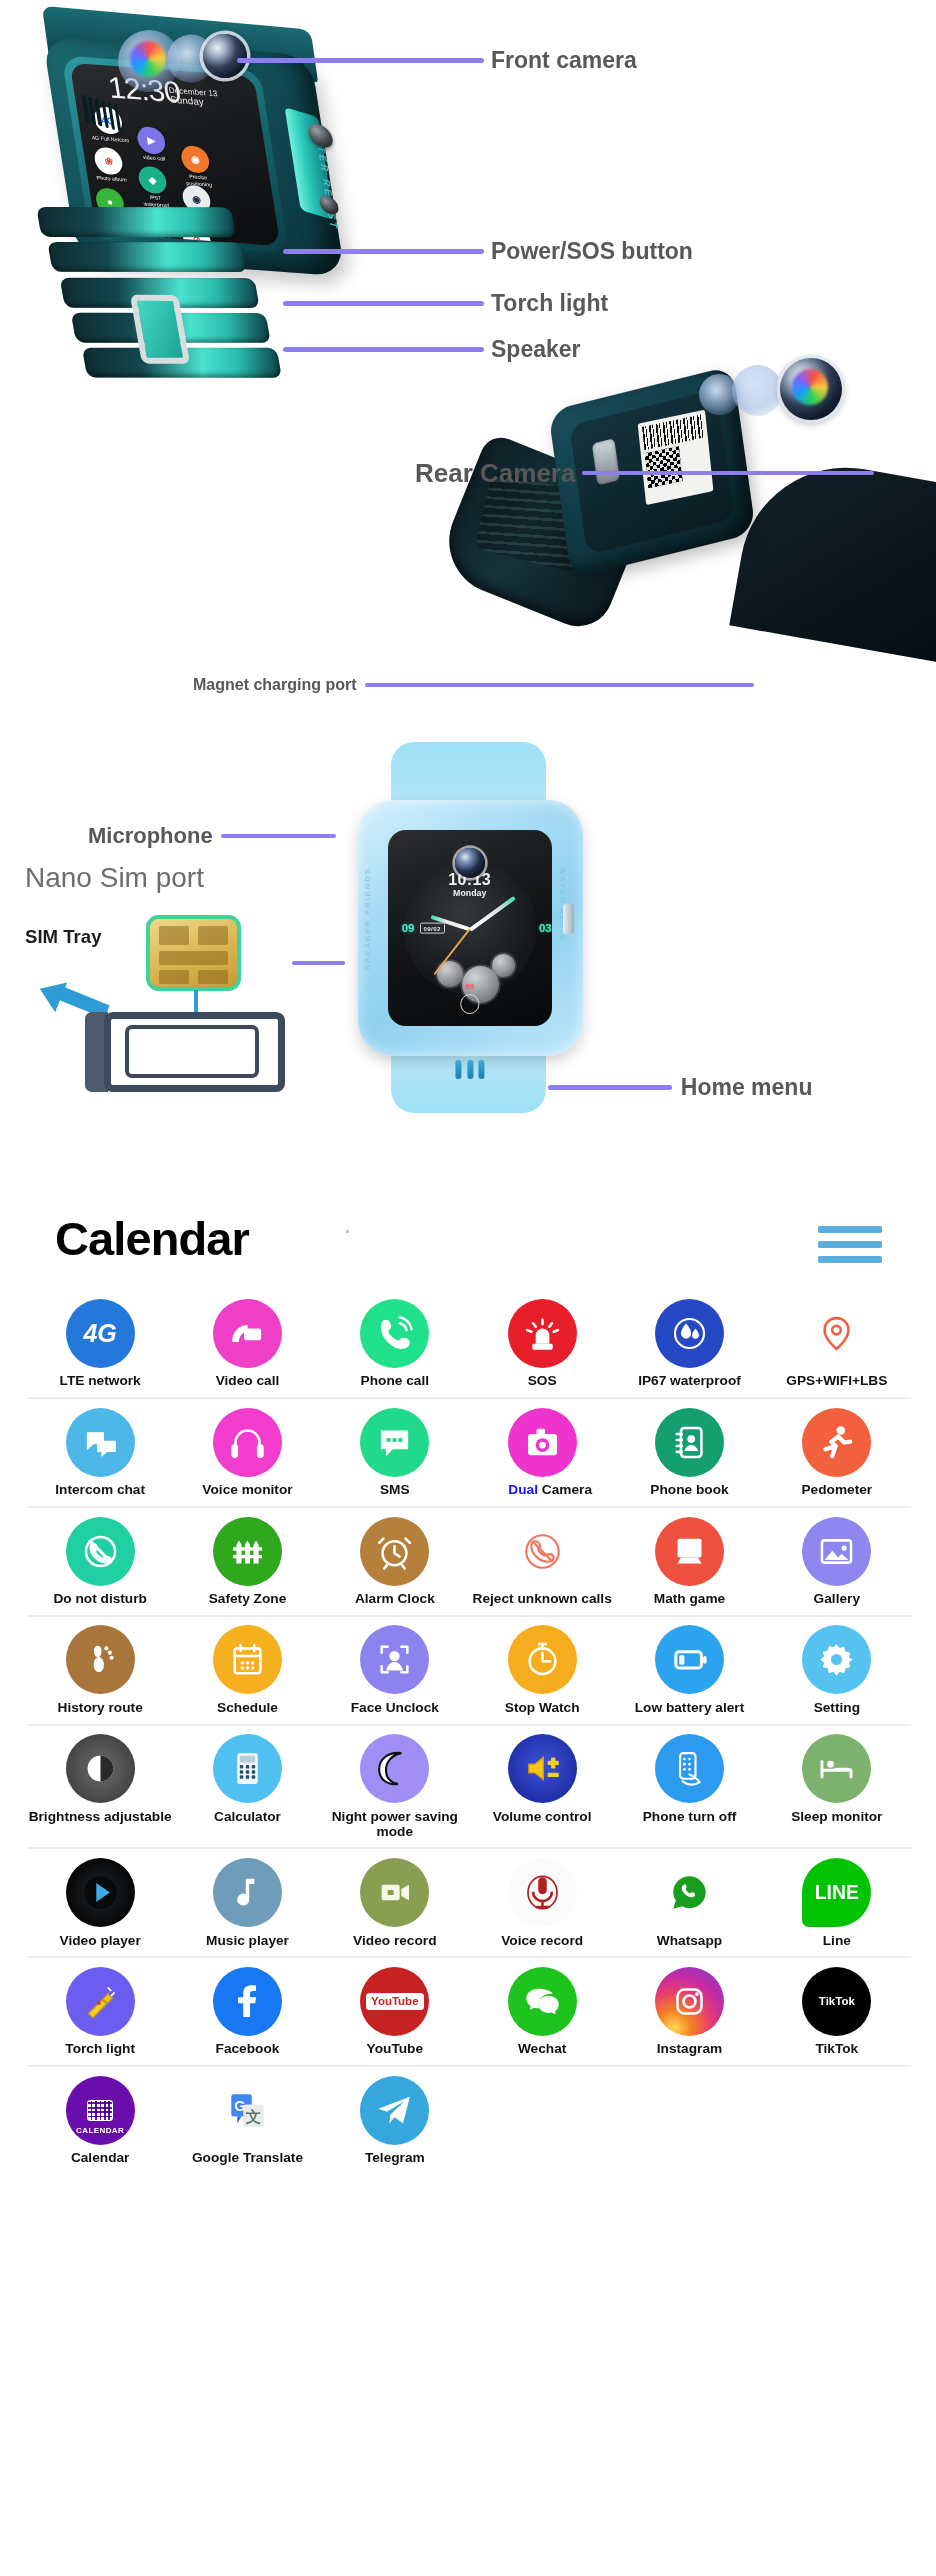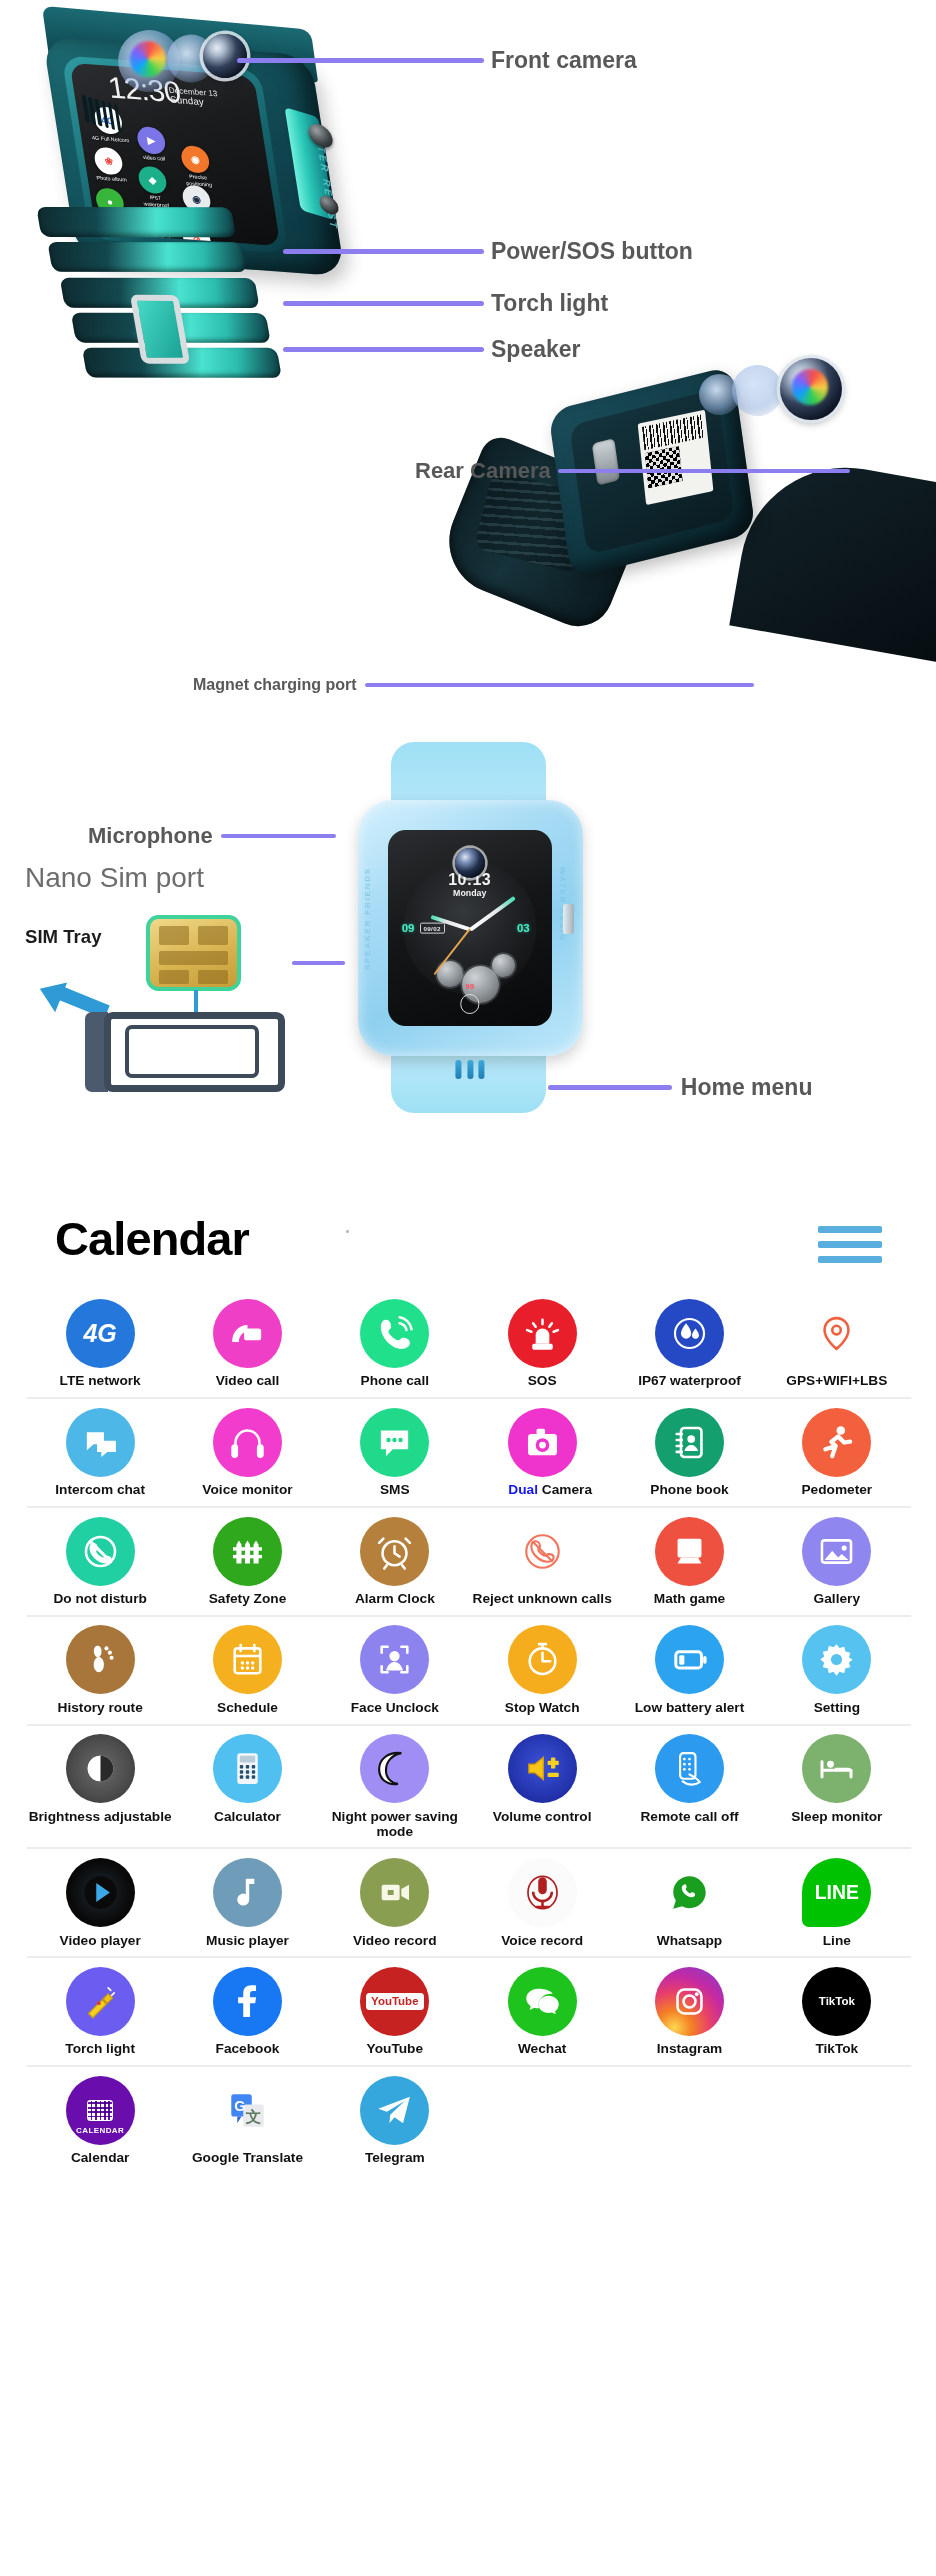--- a/index.html
+++ b/index.html
@@ -187,21 +187,21 @@
   }
   .w3-watchface { position:absolute; inset:0; }
   .w3-dial {
     position:absolute; left:50%; top:50%; transform:translate(-50%,-50%);
     width:133px; height:133px; border-radius:50%;
     background:radial-gradient(circle at 45% 38%, #35383b, #17191b 65%, #0a0b0c);
   }
   .w3-num { position:absolute; color:#45f0c8; font-weight:bold; font-size:11.5px;
             text-shadow:0 0 3.5px rgba(69,240,200,.5); }
   .w3-n12 { left:50%; top:17.7px; transform:translateX(-50%); }
-  .w3-n3  { right:22px; top:50%; transform:translateY(-50%); }
+  .w3-n3  { right:0; top:50%; transform:translateY(-50%); }
   .w3-n6  { left:50%; bottom:32px; transform:translateX(-50%); }
   .w3-n9  { left:14px; top:50%; transform:translateY(-50%); }
   .w3-digital { position:absolute; left:50%; top:41px; transform:translateX(-50%);
                 text-align:center; color:#f3f3f3; }
   .w3-digital .t { font-size:16px; font-weight:bold; letter-spacing:0.4px; }
   .w3-digital .d { font-size:8.8px; font-weight:bold; margin-top:-0.9px; }
   .w3-chip { position:absolute; left:32px; top:50%; transform:translateY(-50%);
              border:0.9px solid #cfd3d6; color:#e8eaec; font-size:6.2px; font-weight:bold;
              padding:0.9px 2.7px; border-radius:1.8px; letter-spacing:0.4px; }
   .w3-hand { position:absolute; left:50%; top:50%; transform-origin:0 50%;
@@ -397,21 +397,21 @@
         </div>
       </div>
     </div>
 
     <div class="lens lens-ghost" style="left:239px;top:21px;width:41px;height:41px;"></div>
     <div class="lens lens-ghost" style="left:272px;top:12.4px;width:51px;height:51px;"></div>
     <div class="lens lens-real lens-rainbow" style="left:320px;top:5.3px;width:62px;height:62px;"></div>
   </div>
 
   <div class="callout" style="left:415px; top:460px;">
-    <div class="ctext" style="font-size:22px; margin-right:7px;">Rear Camera</div>
+    <div class="ctext" style="font-size:26px; margin-right:7px;">Rear Camera</div>
     <div class="lead" style="width:292px;"></div>
   </div>
 
   <div class="callout" style="left:193px; top:677px;">
     <div class="ctext" style="font-size:16px; margin-right:8.8px;">Magnet charging port</div>
     <div class="lead" style="width:389px;"></div>
   </div>
 
   <div class="watch3">
     <div class="w3-strap-top"></div>
@@ -812,21 +812,21 @@
                   <circle cx="18" cy="13" r="1.6"></circle>
                   <circle cx="24" cy="13" r="1.6"></circle>
                   <circle cx="18" cy="19" r="1.6"></circle>
                   <circle cx="24" cy="19" r="1.6"></circle>
                   <circle cx="18" cy="25" r="1.6"></circle>
                   <circle cx="24" cy="25" r="1.6"></circle>
                 </g>
                 <path d="M24 31c5 2 9 5 12 9-6 4-14 4-20-1" stroke="#ffffff" stroke-width="2.5" fill="none" stroke-linecap="round" stroke-linejoin="round"></path>
               </svg>
             </div>
-            <div class="flabel">Remote call off</div>
+            <div class="flabel">Phone turn off</div>
           </div>
           <div class="fcell">
             <div class="ficon" style="background: rgb(124, 178, 109); color: rgb(255, 255, 255);">
               <svg width="41" height="41" viewBox="0 0 48 48" fill="none">
                 <path d="M7 34V16M7 26h34v8M41 34v-8" stroke="#ffffff" stroke-width="3.5" fill="none" stroke-linecap="round" stroke-linejoin="round"></path>
                 <circle cx="17" cy="19" r="4" fill="#ffffff"></circle>
                 <path d="M22 23h16a3 3 0 013 3H22z" fill="#ffffff"></path>
               </svg>
             </div>
             <div class="flabel">Sleep monitor</div>

